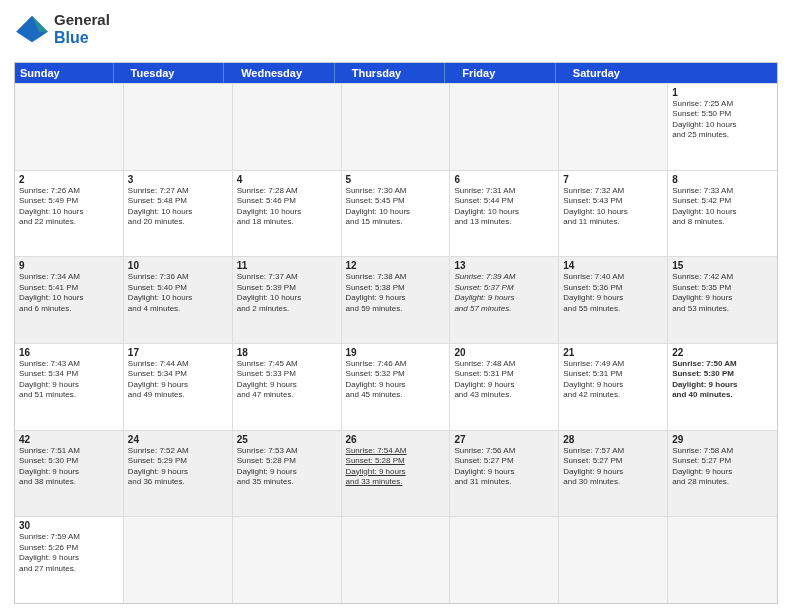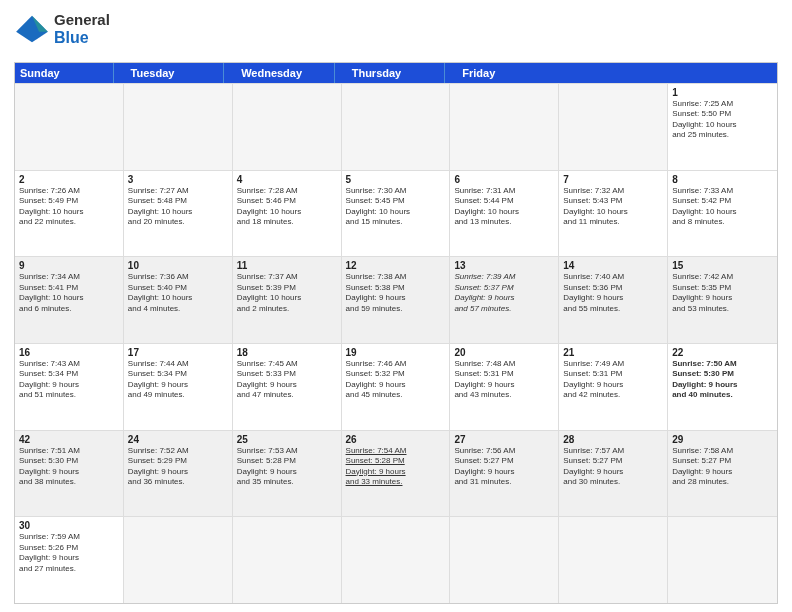--- a/index.html
+++ b/index.html
@@ -122,20 +122,21 @@
     </div>
   </div>
 
   <div class="calendar">
     <div class="cal-header-row">
     <div class="cal-header-cell">Sunday</div>
         <div class="cal-header-cell">Tuesday</div>
         <div class="cal-header-cell">Wednesday</div>
         <div class="cal-header-cell">Thursday</div>
         <div class="cal-header-cell">Friday</div>
+        <div class="cal-header-cell">Saturday</div>
       </div>
     <div class="cal-body">
     <div class="cal-row">
           <div class="cal-cell empty"></div>
           <div class="cal-cell empty"></div>
           <div class="cal-cell empty"></div>
           <div class="cal-cell empty"></div>
           <div class="cal-cell empty"></div>
           <div class="cal-cell empty"></div>
           <div class="cal-cell">

